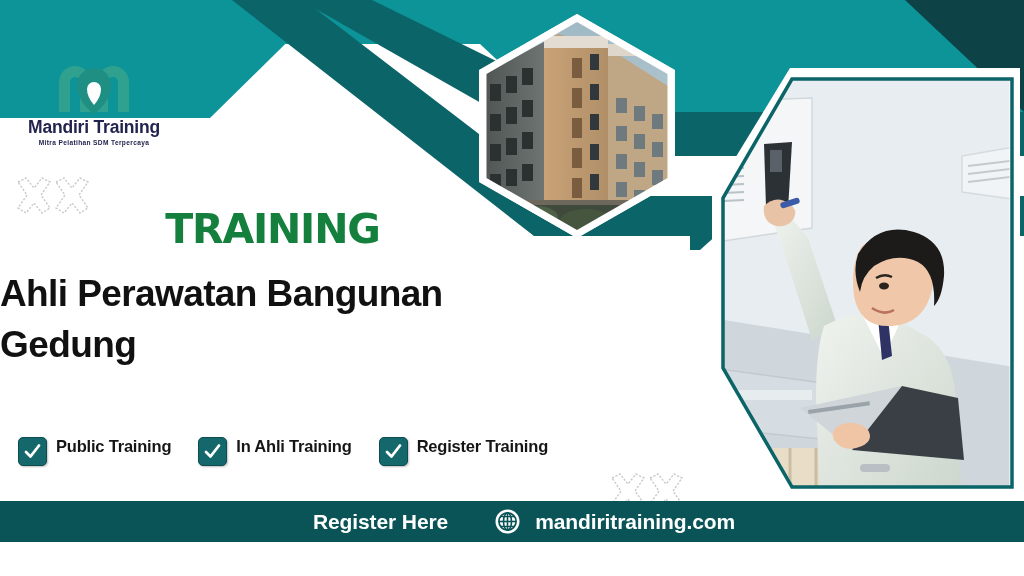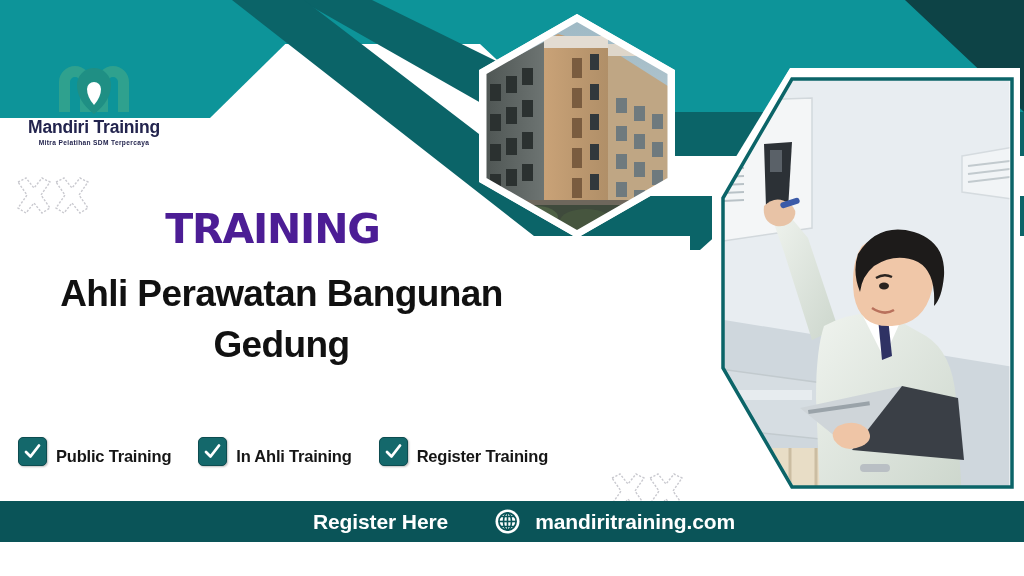--- a/index.html
+++ b/index.html
@@ -26,37 +26,37 @@
   }
   .logo-tag {
     font-size:6.6px; font-weight:bold; color:#23244e;
     letter-spacing:.35px; margin-top:3px; white-space:nowrap;
   }
 
   
   .title-training {
     position:absolute; left:0; top:205px; width:545px;
     text-align:center; font-size:41px; font-weight:bold;
-    color:#4c1d95; letter-spacing:-1.2px;
+    color:#15803d; letter-spacing:-1.2px;
     font-family:"DejaVu Sans", sans-serif;
   }
   .title-main {
-    position:absolute; left:9px; top:268px; width:545px;
-    text-align:center; font-size:37px; font-weight:bold;
+    position:absolute; left:0; top:268px; width:545px;
+    text-align:left; font-size:37px; font-weight:bold;
     color:#111111; line-height:1.38; letter-spacing:-.6px;
   }
 
   
   .xdeco { position:absolute; }
   .xdeco.left { left:14px; top:176px; }
   .xdeco.bottom { left:608px; top:472px; }
 
   
   .check-row { position:absolute; left:18px; top:437px; display:flex; align-items:center; }
-  .check-item { display:flex; align-items:flex-end; margin-right:27px; }
+  .check-item { display:flex; align-items:flex-start; margin-right:27px; }
   .check-box {
     width:29px; height:29px; border-radius:5px;
     background:#14686b; border:1.5px solid #0d4c50;
     display:flex; align-items:center; justify-content:center;
     margin-right:9px; flex:none;
     box-shadow:1px 1px 2px rgba(0,0,0,.25);
   }
   .check-label {
     font-size:16.5px; font-weight:bold; color:#161616;
     white-space:nowrap; letter-spacing:-.2px;

